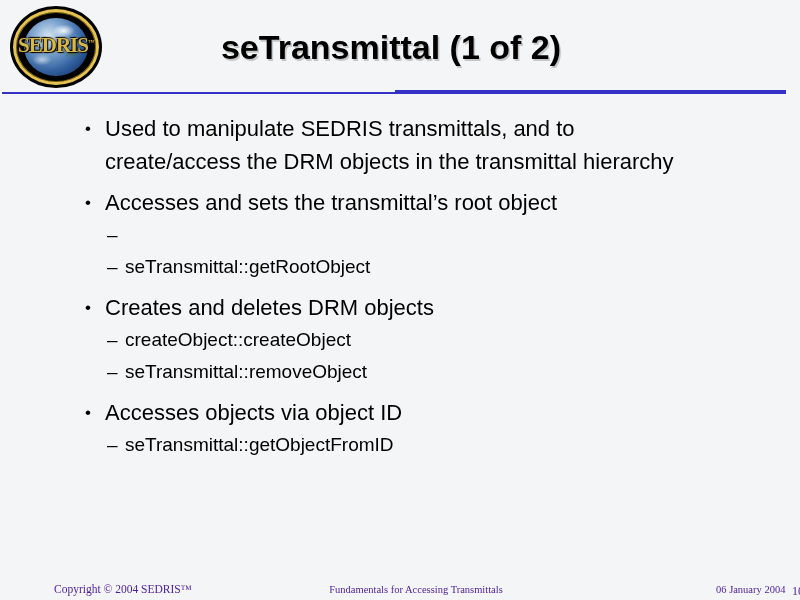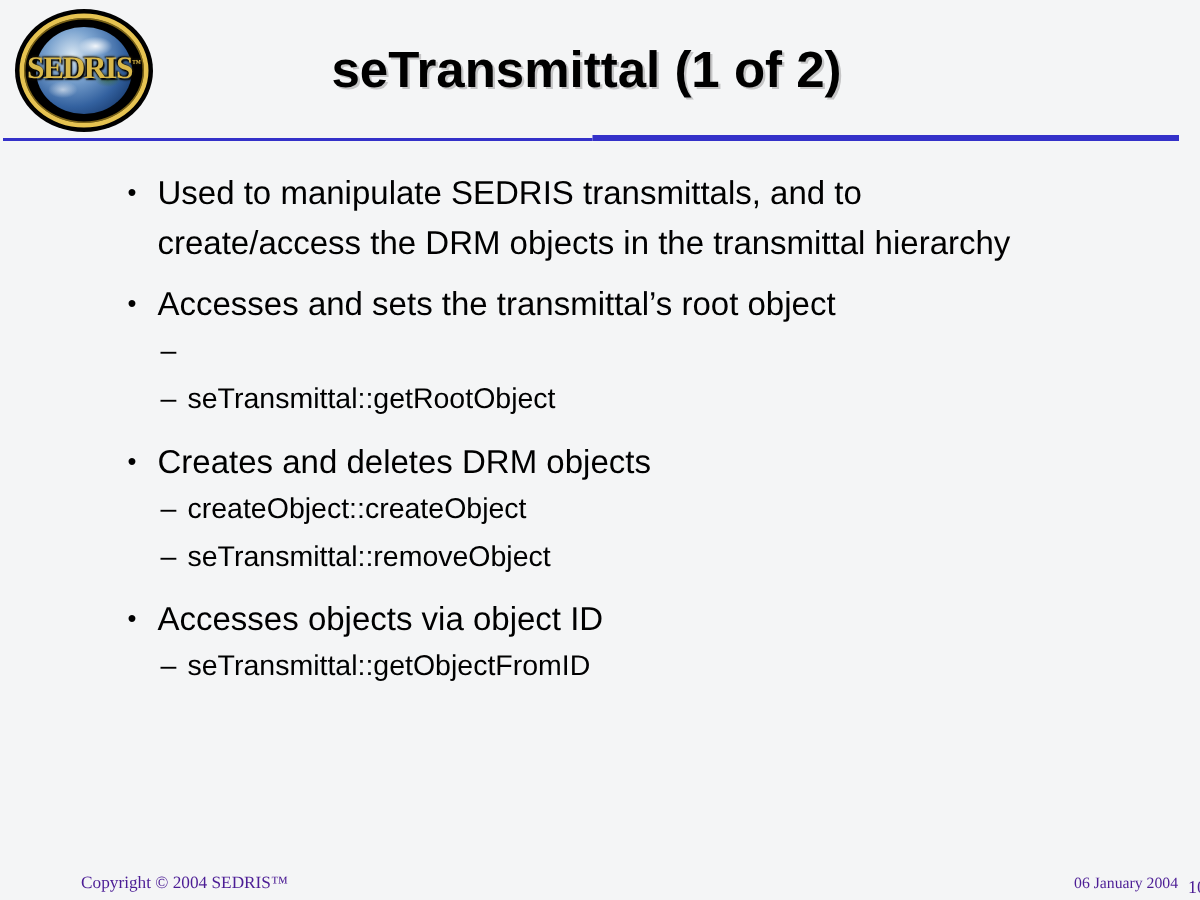--- a/index.html
+++ b/index.html
@@ -187,17 +187,18 @@
       <div class="item-l2">
         <span class="mk">–</span>
         <div class="tx">seTransmittal::getObjectFromID</div>
       </div>
     </div>
 
   </div>
 
   <div class="footer">
     <span class="footer-left">Copyright © 2004 SEDRIS™</span>
+    <span class="footer-center">Fundamentals for Accessing Transmittals</span>
     <span class="footer-date">06 January 2004</span>
     <span class="footer-page">101</span>
   </div>
 
 </div>
 
 </body></html>

